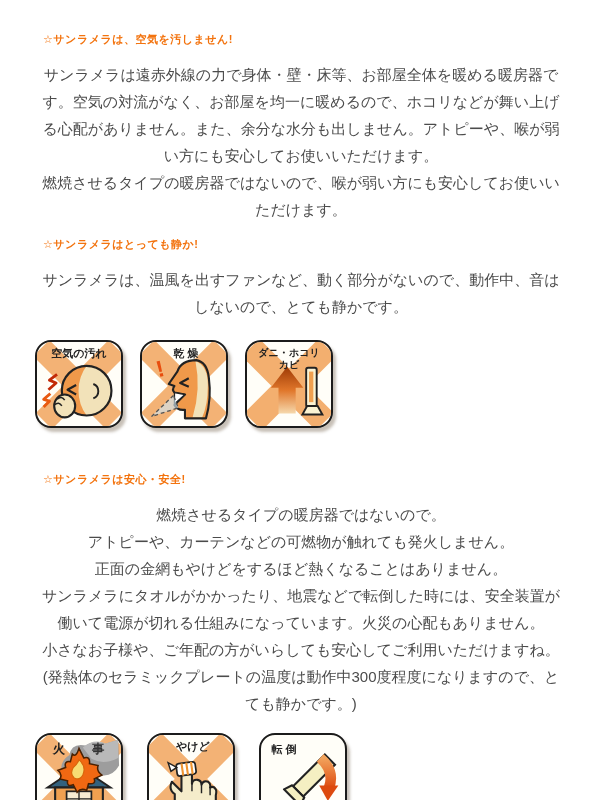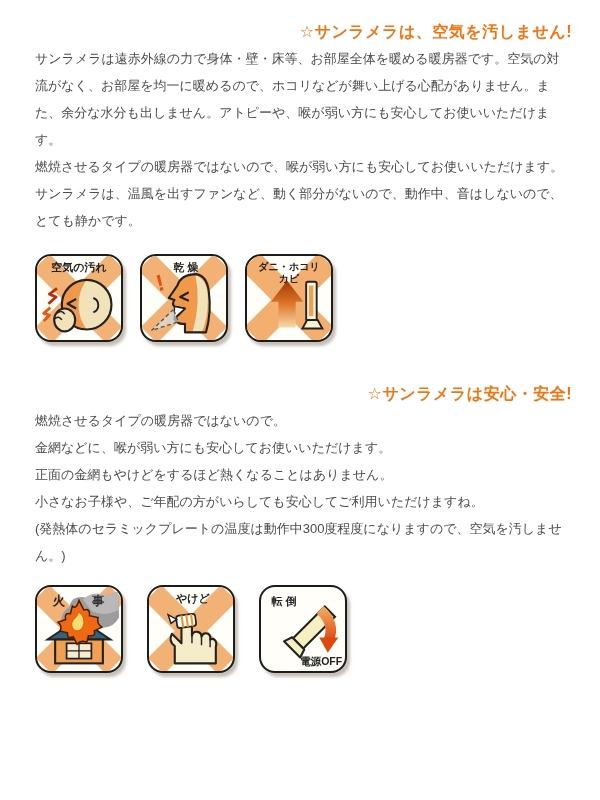--- a/index.html
+++ b/index.html
@@ -3,26 +3,26 @@
 <meta charset="utf-8">
 <style>
   html,body{margin:0;padding:0;}
   body{
     width:600px;height:800px;background:#ffffff;
     font-family:"Liberation Sans","DejaVu Sans",sans-serif;
     overflow:hidden;
   }
   .content{padding:18px 28px 0 35px;}
   .heading{
-    color:#f3730e;font-size:16px;font-weight:bold;
-    line-height:27px;margin:0;letter-spacing:.5px;text-align:right;
+    color:#f3730e;font-size:11px;font-weight:bold;
+    line-height:27px;margin:8px;letter-spacing:.5px;
   }
   .para{
-    color:#4b4b4b;font-size:13px;line-height:27px;margin:0;
-    width:532px;text-align:left;overflow-wrap:break-word;
+    color:#4b4b4b;font-size:15px;line-height:27px;margin:0;
+    width:532px;text-align:center;overflow-wrap:break-word;
   }
   .icon-row{display:flex;margin:20px 0 0 0;text-decoration:underline;}
   .icon-row.row1{margin-bottom:38px;}
   .icon-row.row1 .icon{margin-right:17px;}
   .icon-row.row2{margin-top:16px;}
   .icon-row.row2 .icon{margin-right:24px;}
   .icon{
     width:88px;height:88px;box-sizing:border-box;
     border:2.6px solid #1b1b1b;border-radius:16px;
     background:#fffef8;position:relative;overflow:hidden;
@@ -34,20 +34,21 @@
 </style>
 </head>
 <body>
 
 <div class="content">
 
   <h2 class="heading">☆サンラメラは、空気を汚しません!</h2>
   <p class="para">サンラメラは遠赤外線の力で身体・壁・床等、お部屋全体を暖める暖房器です。空気の対流がなく、お部屋を均一に暖めるので、ホコリなどが舞い上げる心配がありません。また、余分な水分も出しません。アトピーや、喉が弱い方にも安心してお使いいただけます。</p>
   <p class="para">燃焼させるタイプの暖房器ではないので、喉が弱い方にも安心してお使いいただけます。</p>
 
+  <h2 class="heading">☆サンラメラはとっても静か!</h2>
   <p class="para">サンラメラは、温風を出すファンなど、動く部分がないので、動作中、音はしないので、とても静かです。</p>
 
   <div class="icon-row row1">
 
     <div class="icon">
       <svg viewBox="0 0 88 88">
         <g opacity="0.82">
           <rect x="32" y="-10" width="24" height="108" fill="#f1a258" transform="rotate(45 44 46)"></rect>
           <rect x="32" y="-10" width="24" height="108" fill="#f1a258" transform="rotate(-45 44 46)"></rect>
         </g>
@@ -99,24 +100,25 @@
         <rect x="65" y="31" width="4.5" height="32" fill="#f0a050"></rect>
         <path d="M58 76 L79 76 L74 67 L63 67 Z" fill="#faf3d3" stroke="#222" stroke-width="2"></path>
         <text x="44" y="15" text-anchor="middle" font-size="10.5" font-weight="bold" fill="#222">ダニ・ホコリ</text>
         <text x="44" y="27" text-anchor="middle" font-size="10.5" font-weight="bold" fill="#222">カビ</text>
       </svg>
     </div>
   </div>
 
   <h2 class="heading">☆サンラメラは安心・安全!</h2>
   <p class="para">燃焼させるタイプの暖房器ではないので。</p>
-  <p class="para">金網などに、喉が弱い方にも安心してお使いいただけます。</p>
+  <p class="para">アトピーや、カーテンなどの可燃物が触れても発火しません。</p>
   <p class="para">正面の金網もやけどをするほど熱くなることはありません。</p>
+  <p class="para">サンラメラにタオルがかかったり、地震などで転倒した時には、安全装置が働いて電源が切れる仕組みになっています。火災の心配もありません。</p>
   <p class="para">小さなお子様や、ご年配の方がいらしても安心してご利用いただけますね。</p>
-  <p class="para">(発熱体のセラミックプレートの温度は動作中300度程度になりますので、空気を汚しません。)</p>
+  <p class="para">(発熱体のセラミックプレートの温度は動作中300度程度になりますので、とても静かです。)</p>
 
   <div class="icon-row row2">
 
     <div class="icon">
       <svg viewBox="0 0 88 88">
         <g opacity="0.82">
           <rect x="32" y="-10" width="24" height="108" fill="#f1a258" transform="rotate(45 44 46)"></rect>
           <rect x="32" y="-10" width="24" height="108" fill="#f1a258" transform="rotate(-45 44 46)"></rect>
         </g>
         <path d="M29 46 Q20 30 34 21 Q36 8 51 11 Q60 4 69 10 L85 5 L86 32 Q78 46 63 41 Q53 52 40 46 Z" fill="#9d9d9d"></path>

